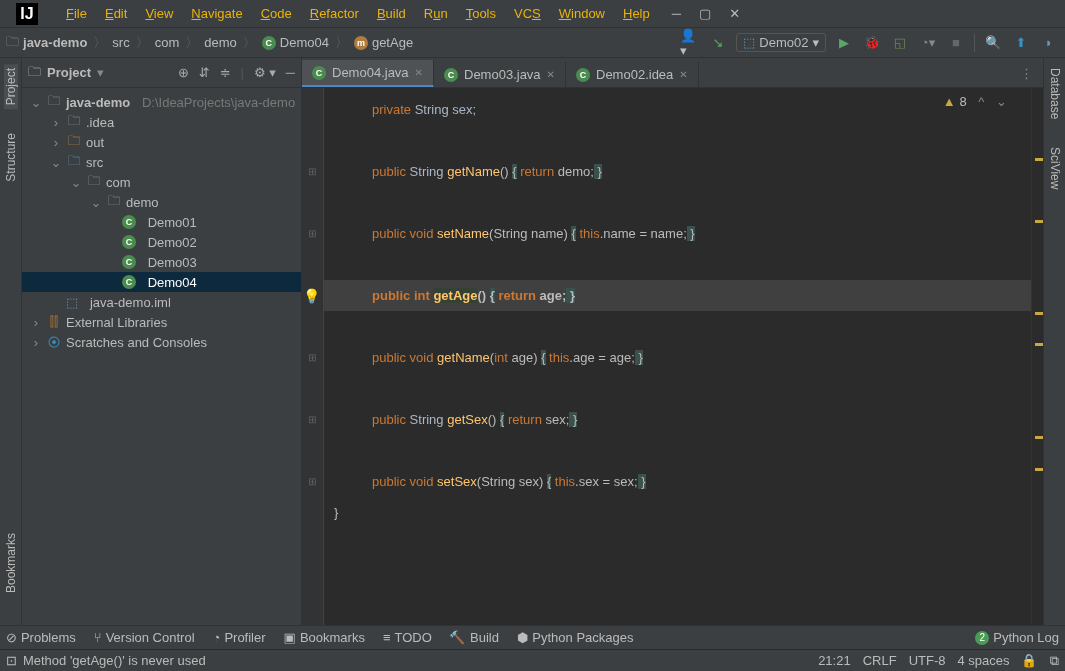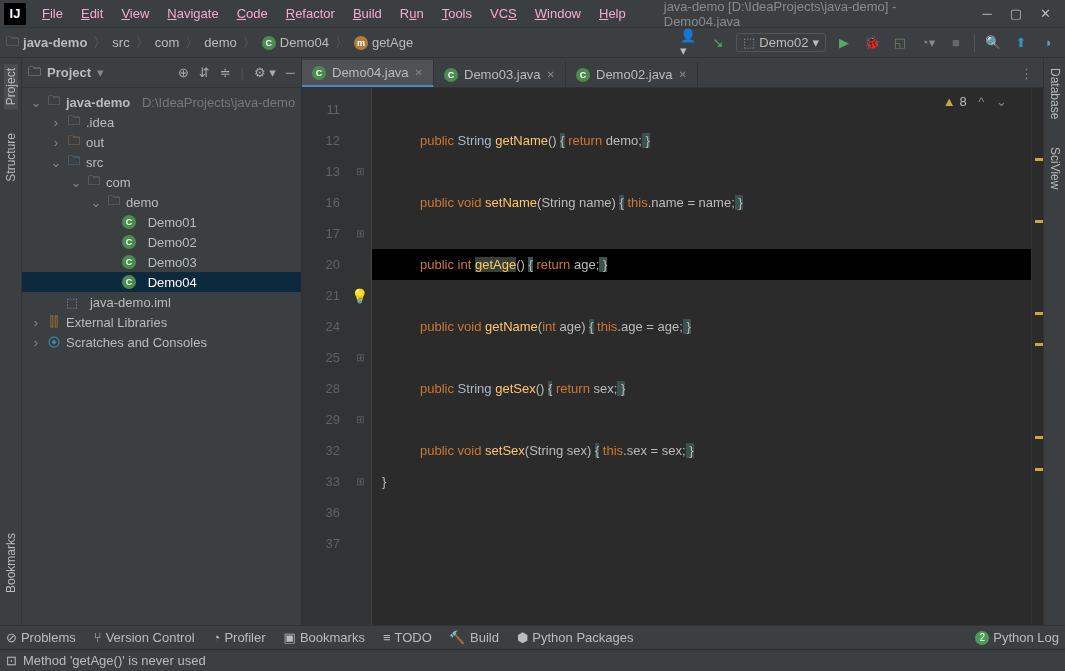--- a/index.html
+++ b/index.html
@@ -1,20 +1,20 @@
 <!DOCTYPE html>
 <html><head>
 <meta charset="utf-8">
 <style>
 * { margin: 0; padding: 0; box-sizing: border-box; font-family: "Segoe UI", Arial, sans-serif; font-size: 13px; }
 body { background: #3c3f41; color: #bbbbbb; width: 1065px; height: 671px; overflow: hidden; display: flex; flex-direction: column; }
 .titlebar { height: 28px; background: #3c3f41; display: flex; align-items: center; border-bottom: 1px solid #323232; }
-.titlebar-icon { width: 22px; height: 22px; margin: 0 4px; background: #000; color: #fff; display: flex; align-items: center; justify-content: center; font-weight: bold; font-size: 13px; }
+.titlebar-icon { width: 22px; height: 22px; margin: 0 16px; background: #000; color: #fff; display: flex; align-items: center; justify-content: center; font-weight: bold; font-size: 16px; }
 .menubar { display: flex; gap: 2px; padding-left: 4px; }
-.menu-item { padding: 2px 8px; color: #f9a8d4; cursor: pointer; }
+.menu-item { padding: 2px 8px; color: #eab308; cursor: pointer; }
 .menu-item u { text-decoration: underline; }
 .titlebar-title { flex: 1; text-align: left; padding-left: 30px; color: #8a8a8a; }
 .window-controls { display: flex; gap: 18px; padding: 0 14px; color: #bbbbbb; }
 .window-controls span { cursor: pointer; }
 .navbar { height: 30px; background: #3c3f41; display: flex; align-items: center; border-bottom: 1px solid #323232; padding: 0 6px; }
 .breadcrumbs { display: flex; align-items: center; gap: 4px; flex: 1; }
 .bc-item { display: flex; align-items: center; gap: 4px; color: #bbbbbb; }
 .bc-sep { color: #666; margin: 0 2px; }
 .nav-actions { display: flex; align-items: center; gap: 8px; }
 .nav-btn { width: 20px; height: 20px; display: flex; align-items: center; justify-content: center; cursor: pointer; }
@@ -44,21 +44,21 @@
 .tab { display: flex; align-items: center; gap: 6px; padding: 5px 10px; background: #3c3f41; color: #bbbbbb; cursor: pointer; border-right: 1px solid #323232;}
 .tab.active { background: #4e5254; border-bottom: 2px solid #4a88c7; }
 .tab-close { color: #888; font-size: 10px; }
 .editor-body { flex: 1; display: flex; background: #2b2b2b; overflow: hidden; position: relative; }
 .gutter-ln { width: 48px; background: #313335; text-align: right; color: #606366; font-family: "Consolas", monospace; font-size: 14px; padding-top: 6px; }
 .gutter-ln div { height: 31px; line-height: 31px; padding-right: 10px; }
 .gutter-fold { width: 22px; background: #313335; padding-top: 6px; border-right: 1px solid #444; }
 .gutter-fold div { height: 31px; display: flex; align-items: center; justify-content: center; color: #606366; font-size: 10px;}
 .code-content { flex: 1; font-family: "Consolas", monospace; font-size: 15px; padding-top: 6px; overflow: hidden; position: relative;}
 .code-line { height: 31px; line-height: 31px; padding-left: 48px; white-space: pre; }
-.code-line.highlight { background: #000000; }
+.code-line.highlight { background: #404040; font-weight: bold; }
 .kw { color: #cc7832; }
 .type { color: #a9b7c6; }
 .method-name { color: #ffc66d; }
 .brace-hl { background: #3b514d; }
 .cursor-method { background: #344134; }
 .editor-right-markers { width: 12px; background: #2b2b2b; border-left: 1px solid #313335; position: relative; }
 .marker { position: absolute; right: 0; width: 8px; height: 3px; background: #c9a83e; }
 .problems-badge { position: absolute; top: 6px; right: 20px; display: flex; align-items: center; gap: 4px; background: #2b2b2b; padding: 0 4px;}
 .bottom-tools { height: 24px; background: #3c3f41; display: flex; align-items: center; border-top: 1px solid #323232; padding: 0 6px; gap: 18px; }
 .tool-item { display: flex; align-items: center; gap: 4px; cursor: pointer; color: #bbbbbb; font-size: 12px;}
@@ -84,21 +84,20 @@
     <div class="menu-item"><u>N</u>avigate</div>
     <div class="menu-item"><u>C</u>ode</div>
     <div class="menu-item"><u>R</u>efactor</div>
     <div class="menu-item"><u>B</u>uild</div>
     <div class="menu-item">R<u>u</u>n</div>
     <div class="menu-item"><u>T</u>ools</div>
     <div class="menu-item">VC<u>S</u></div>
     <div class="menu-item"><u>W</u>indow</div>
     <div class="menu-item"><u>H</u>elp</div>
   </div>
-  <div class="titlebar-title">java-demo [D:\IdeaProjects\java-demo] - Demo04.java</div>
   <div class="window-controls">
     <span>─</span>
     <span>▢</span>
     <span>✕</span>
   </div>
 </div>
 
 <div class="navbar">
   <div class="breadcrumbs">
     <span class="bc-item">
@@ -219,44 +218,27 @@
           <span>Demo04.java</span>
           <span class="tab-close">✕</span>
         </div>
       <div class="tab">
           <span class="class-icon">C</span>
           <span>Demo03.java</span>
           <span class="tab-close">✕</span>
         </div>
       <div class="tab">
           <span class="class-icon">C</span>
-          <span>Demo02.java</span>
+          <span>Demo02.idea</span>
           <span class="tab-close">✕</span>
         </div>
       <div style="flex:1"></div>
       <div style="padding:6px 10px;color:#888;cursor:pointer">⋮</div>
     </div>
     <div class="editor-body">
-      <div class="gutter-ln">
-        <div>11</div>
-          <div>12</div>
-          <div>13</div>
-          <div>16</div>
-          <div>17</div>
-          <div>20</div>
-          <div>21</div>
-          <div>24</div>
-          <div>25</div>
-          <div>28</div>
-          <div>29</div>
-          <div>32</div>
-          <div>33</div>
-          <div>36</div>
-          <div>37</div>
-      </div>
       <div class="gutter-fold">
         <div></div>
           <div></div>
           <div>⊞</div>
           <div></div>
           <div>⊞</div>
           <div></div>
           <div style="position:relative">
             <span style="color:#f0a732;font-size:14px">💡</span>
           </div>
@@ -264,20 +246,21 @@
           <div>⊞</div>
           <div></div>
           <div>⊞</div>
           <div></div>
           <div>⊞</div>
           <div></div>
           <div></div>
       </div>
       <div class="code-content">
         <div class="problems-badge"><span class="yellow-tri">▲</span><span>8</span>&nbsp;<span style="color:#888">^</span>&nbsp;<span style="color:#888">⌄</span></div>
+        <div class="code-line"><span class="kw">private</span> <span class="type">String sex;</span></div>
         <div class="code-line"></div>
         <div class="code-line"><span class="kw">public</span> <span class="type">String</span> <span class="method-name">getName</span><span>() </span><span class="brace-hl">{</span><span class="kw"> return</span><span> demo;</span><span class="brace-hl"> }</span></div>
         <div class="code-line"></div>
         <div class="code-line"><span class="kw">public</span> <span class="kw">void</span> <span class="method-name">setName</span><span>(String name) </span><span class="brace-hl">{</span><span class="kw"> this</span><span>.name = name;</span><span class="brace-hl"> }</span></div>
         <div class="code-line"></div>
         <div class="code-line highlight"><span class="kw">public</span> <span class="kw">int</span> <span class="method-name cursor-method">getAge</span><span>() </span><span class="brace-hl">{</span><span class="kw"> return</span><span> age;</span><span class="brace-hl"> }</span></div>
         <div class="code-line"></div>
         <div class="code-line"><span class="kw">public</span> <span class="kw">void</span> <span class="method-name">getName</span><span>(</span><span class="kw">int</span><span> age) </span><span class="brace-hl">{</span><span class="kw"> this</span><span>.age = age;</span><span class="brace-hl"> }</span></div>
         <div class="code-line"></div>
         <div class="code-line"><span class="kw">public</span> <span class="type">String</span> <span class="method-name">getSex</span><span>() </span><span class="brace-hl">{</span><span class="kw"> return</span><span> sex;</span><span class="brace-hl"> }</span></div>
@@ -337,13 +320,21 @@
       <span style="background:#499c54;color:#fff;border-radius:50%;width:14px;height:14px;display:inline-flex;align-items:center;justify-content:center;font-size:10px">2</span>
       <span>Python Log</span>
     </div>
 </div>
 
 <div class="statusbar">
   <div class="left">
     <span>⊡</span>
     <span>Method 'getAge()' is never used</span>
   </div>
+  <div class="right">
+    <span>21:21</span>
+    <span>CRLF</span>
+    <span>UTF-8</span>
+    <span>4 spaces</span>
+    <span>🔒</span>
+    <span>⧉</span>
+  </div>
 </div>
 
 </body></html>

